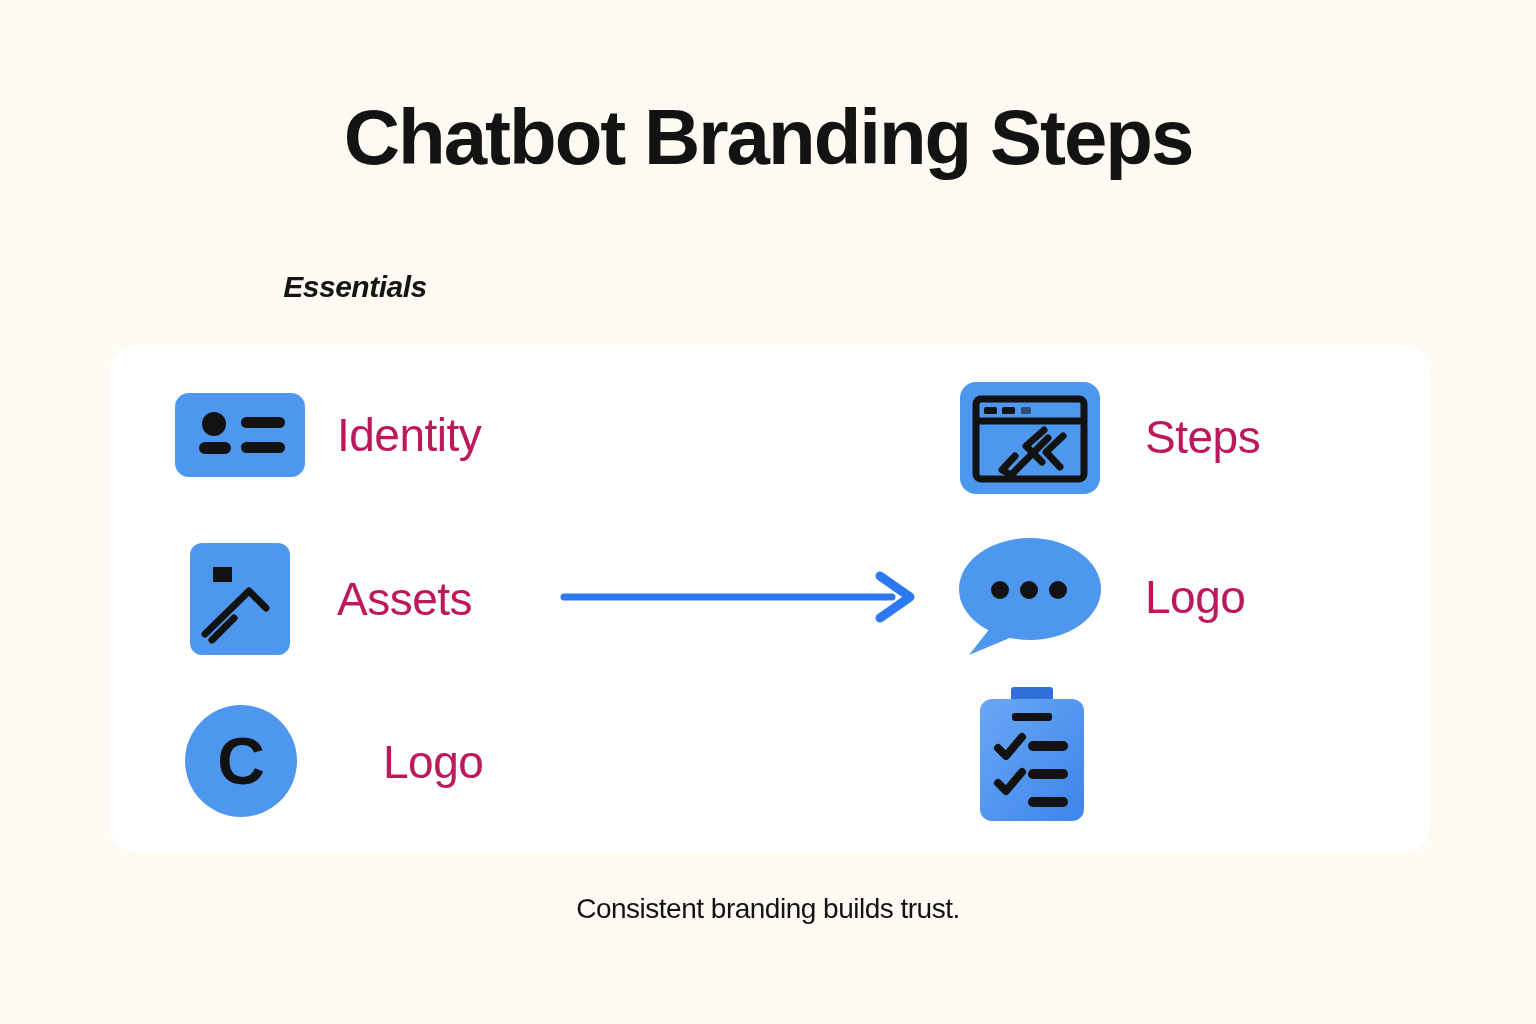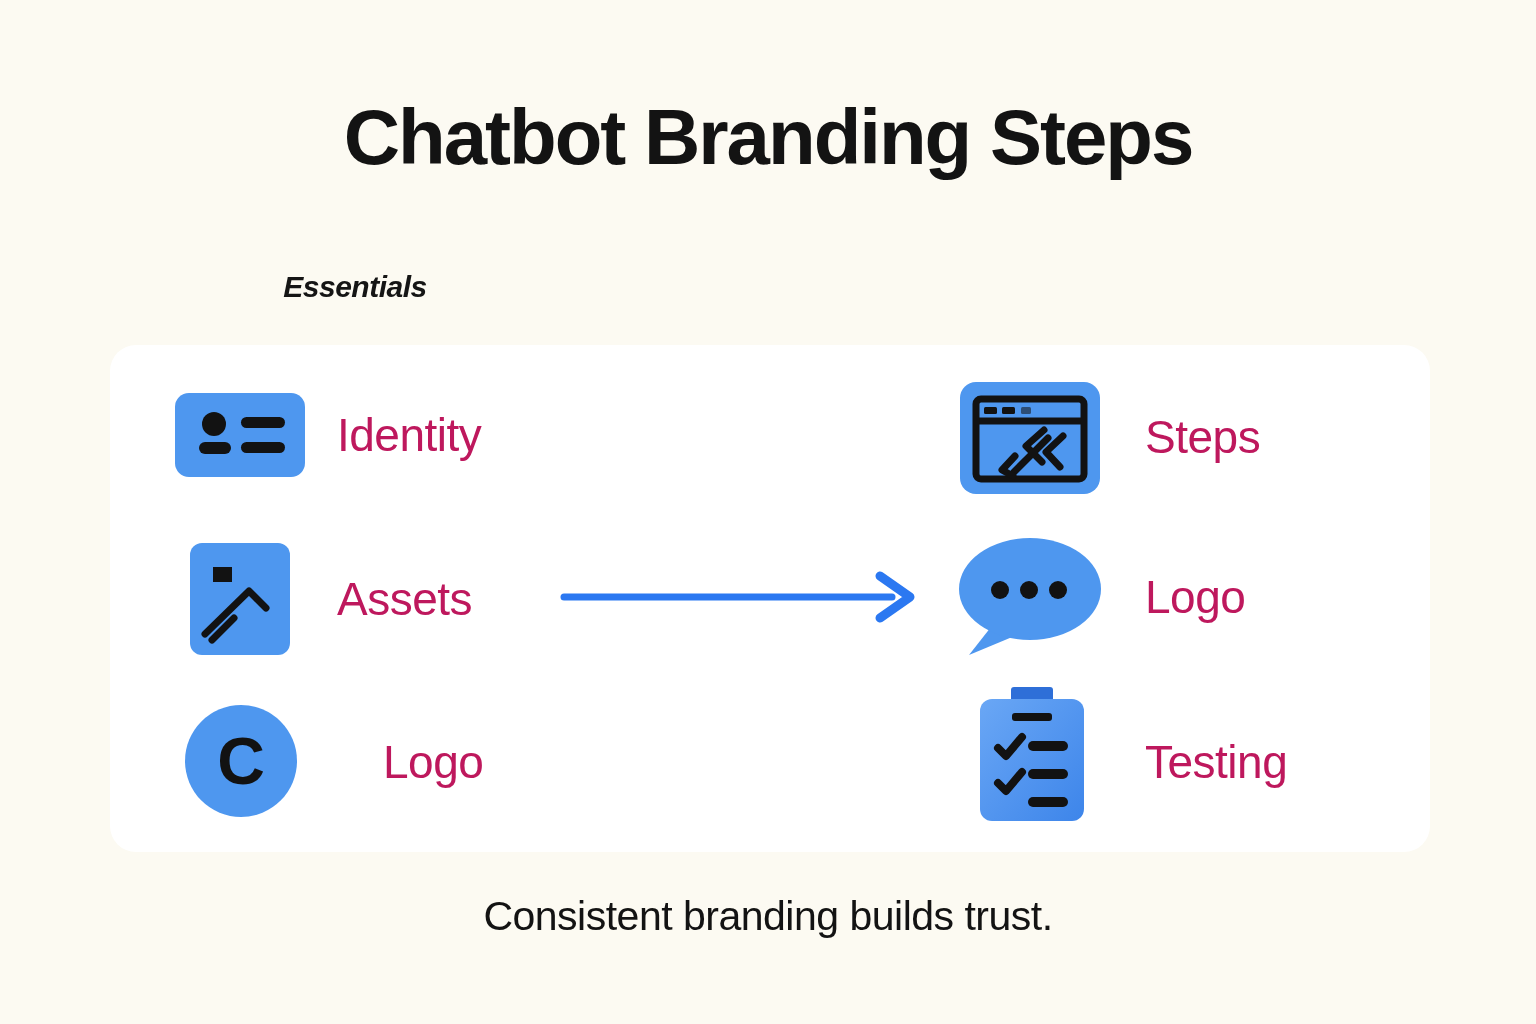--- a/index.html
+++ b/index.html
@@ -47,21 +47,21 @@
     background: #4e97ef;
     display: flex; align-items: center; justify-content: center;
     font-size: 66px; font-weight: 700; color: #121212;
   }
 
   .flow-arrow { position: absolute; left: 448px; top: 222px; }
 
   .caption {
     position: absolute; top: 893px; left: 0; width: 100%;
     text-align: center;
-    font-size: 41px; font-weight: 500; letter-spacing: -0.5px;
+    font-size: 28px; font-weight: 500; letter-spacing: -0.5px;
     color: #131313;
   }
 </style>
 </head>
 <body>
 
 <div class="canvas">
 
   <h1 class="page-title">Chatbot Branding Steps</h1>
 
@@ -144,19 +144,18 @@
         <rect x="32" y="26" width="40" height="8" rx="3" fill="#121212"></rect>
         <g stroke="#121212" stroke-width="8" stroke-linecap="round" stroke-linejoin="round" fill="none">
           <path d="M18 61 L26 69 L42 50"></path>
           <path d="M18 96 L26 104 L42 85"></path>
         </g>
         <rect x="48" y="54" width="40" height="10" rx="5" fill="#121212"></rect>
         <rect x="48" y="82" width="40" height="10" rx="5" fill="#121212"></rect>
         <rect x="48" y="110" width="40" height="10" rx="5" fill="#121212"></rect>
       </svg>
     </div>
-    <div class="row-label right-label" style="top:417px;">Testing</div>
 
   </div>
 
   <div class="caption">Consistent branding builds trust.</div>
 
 </div>
 
 </body></html>

